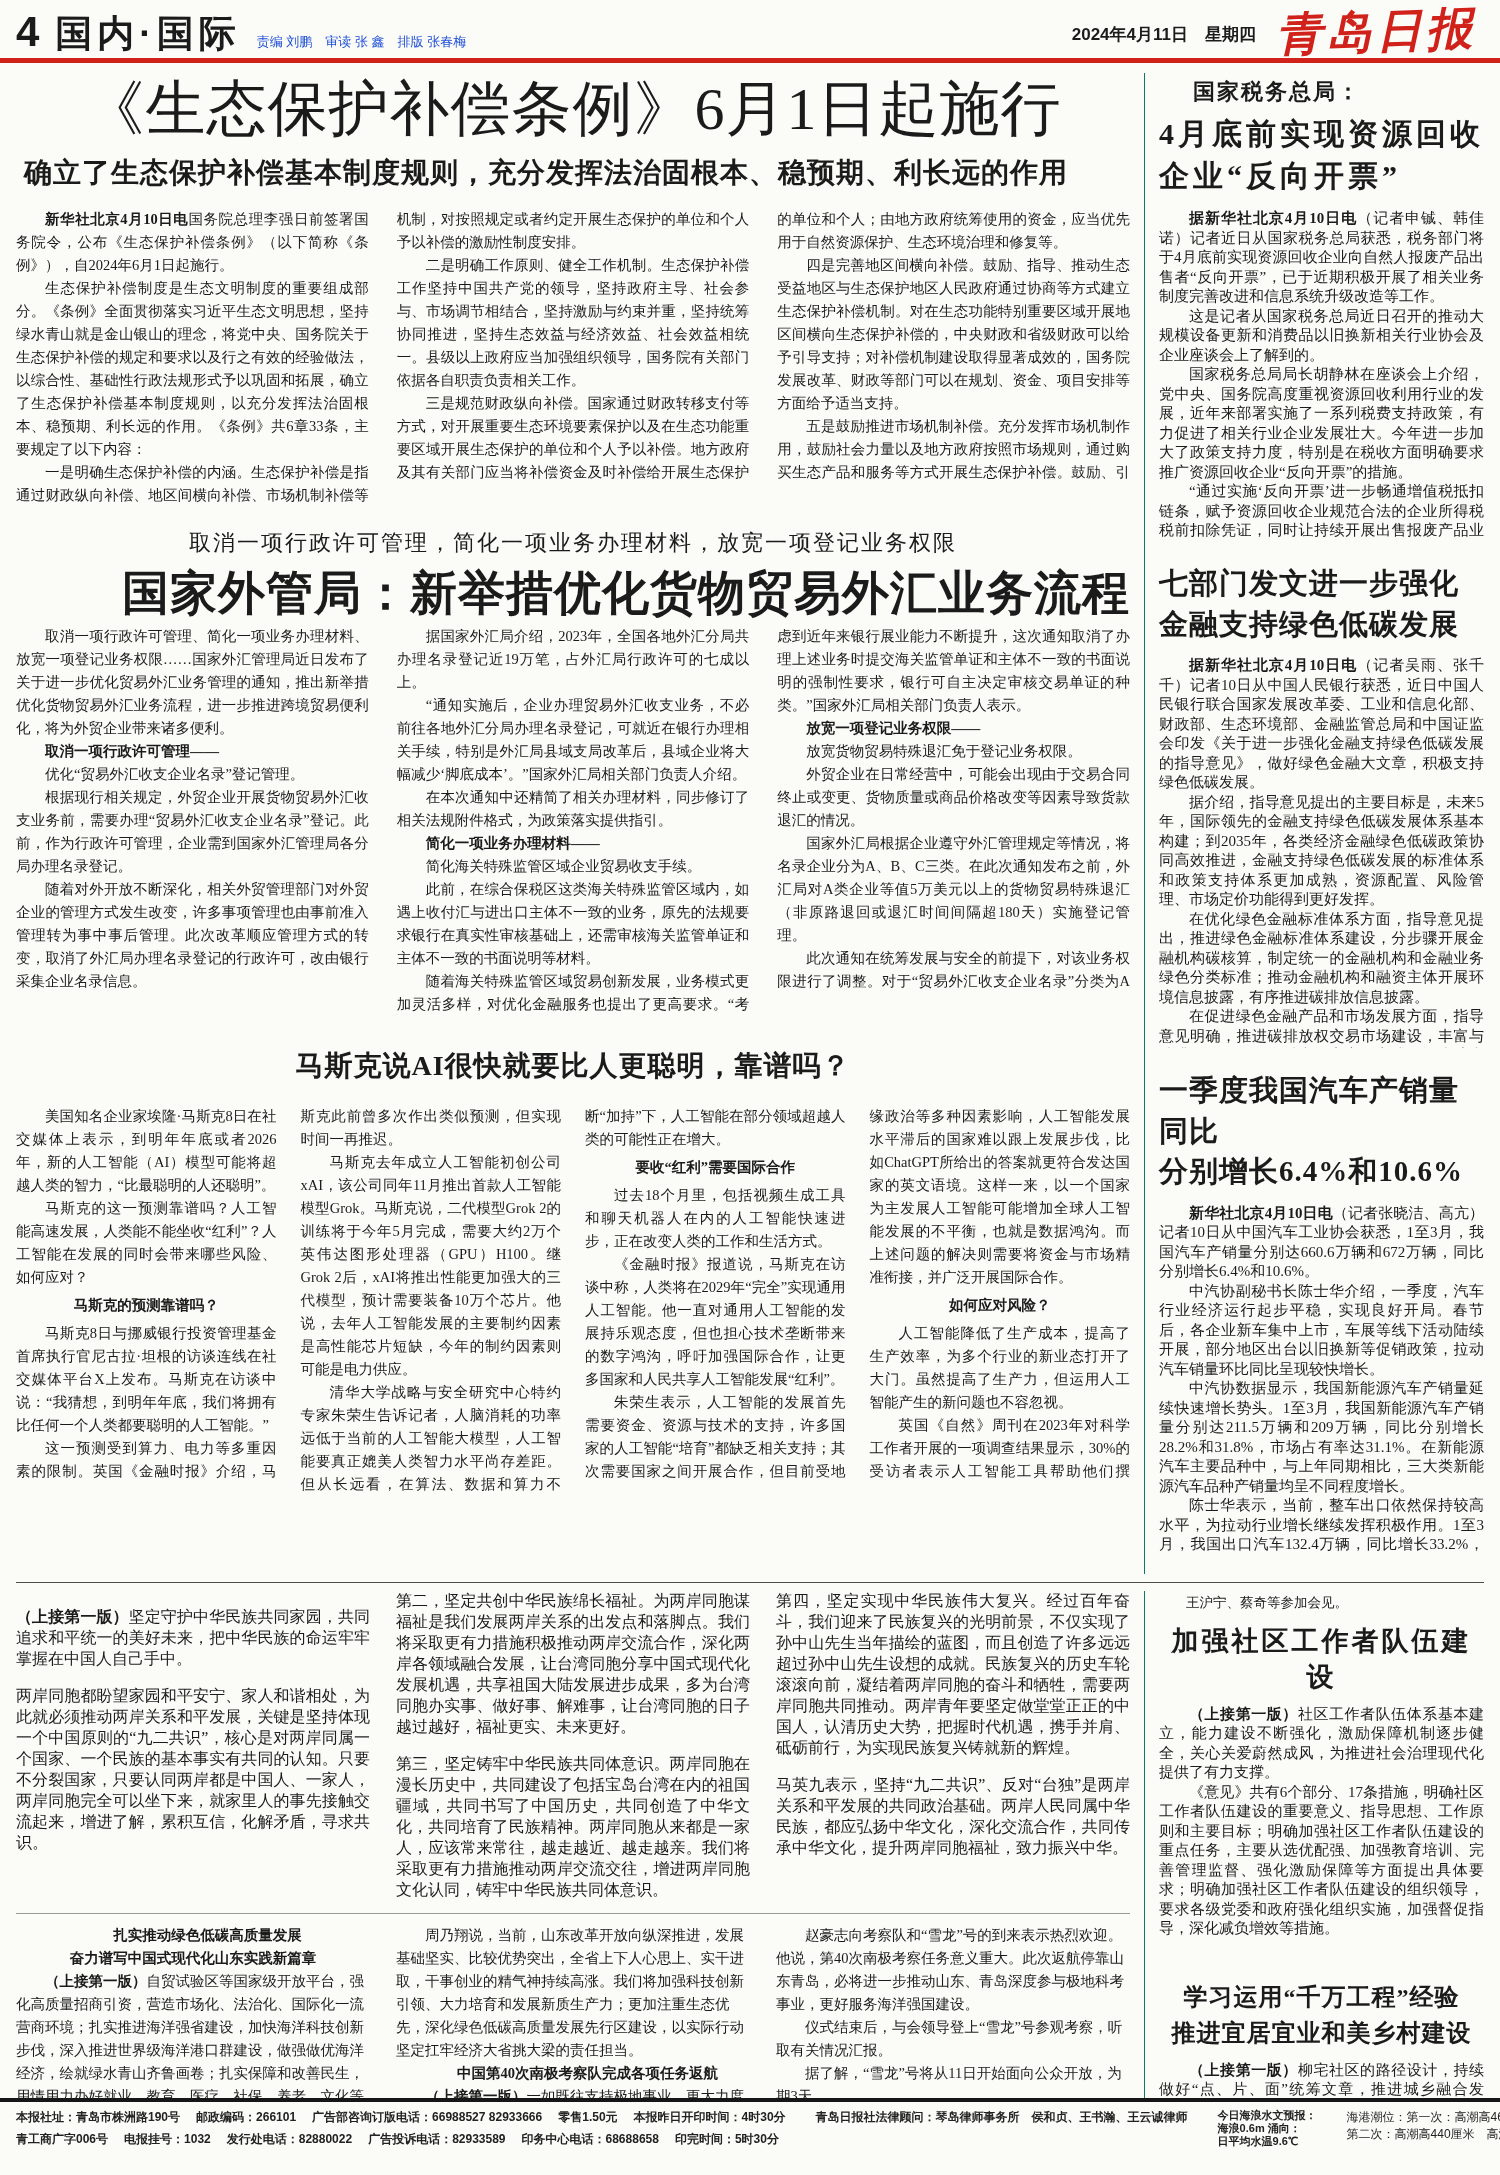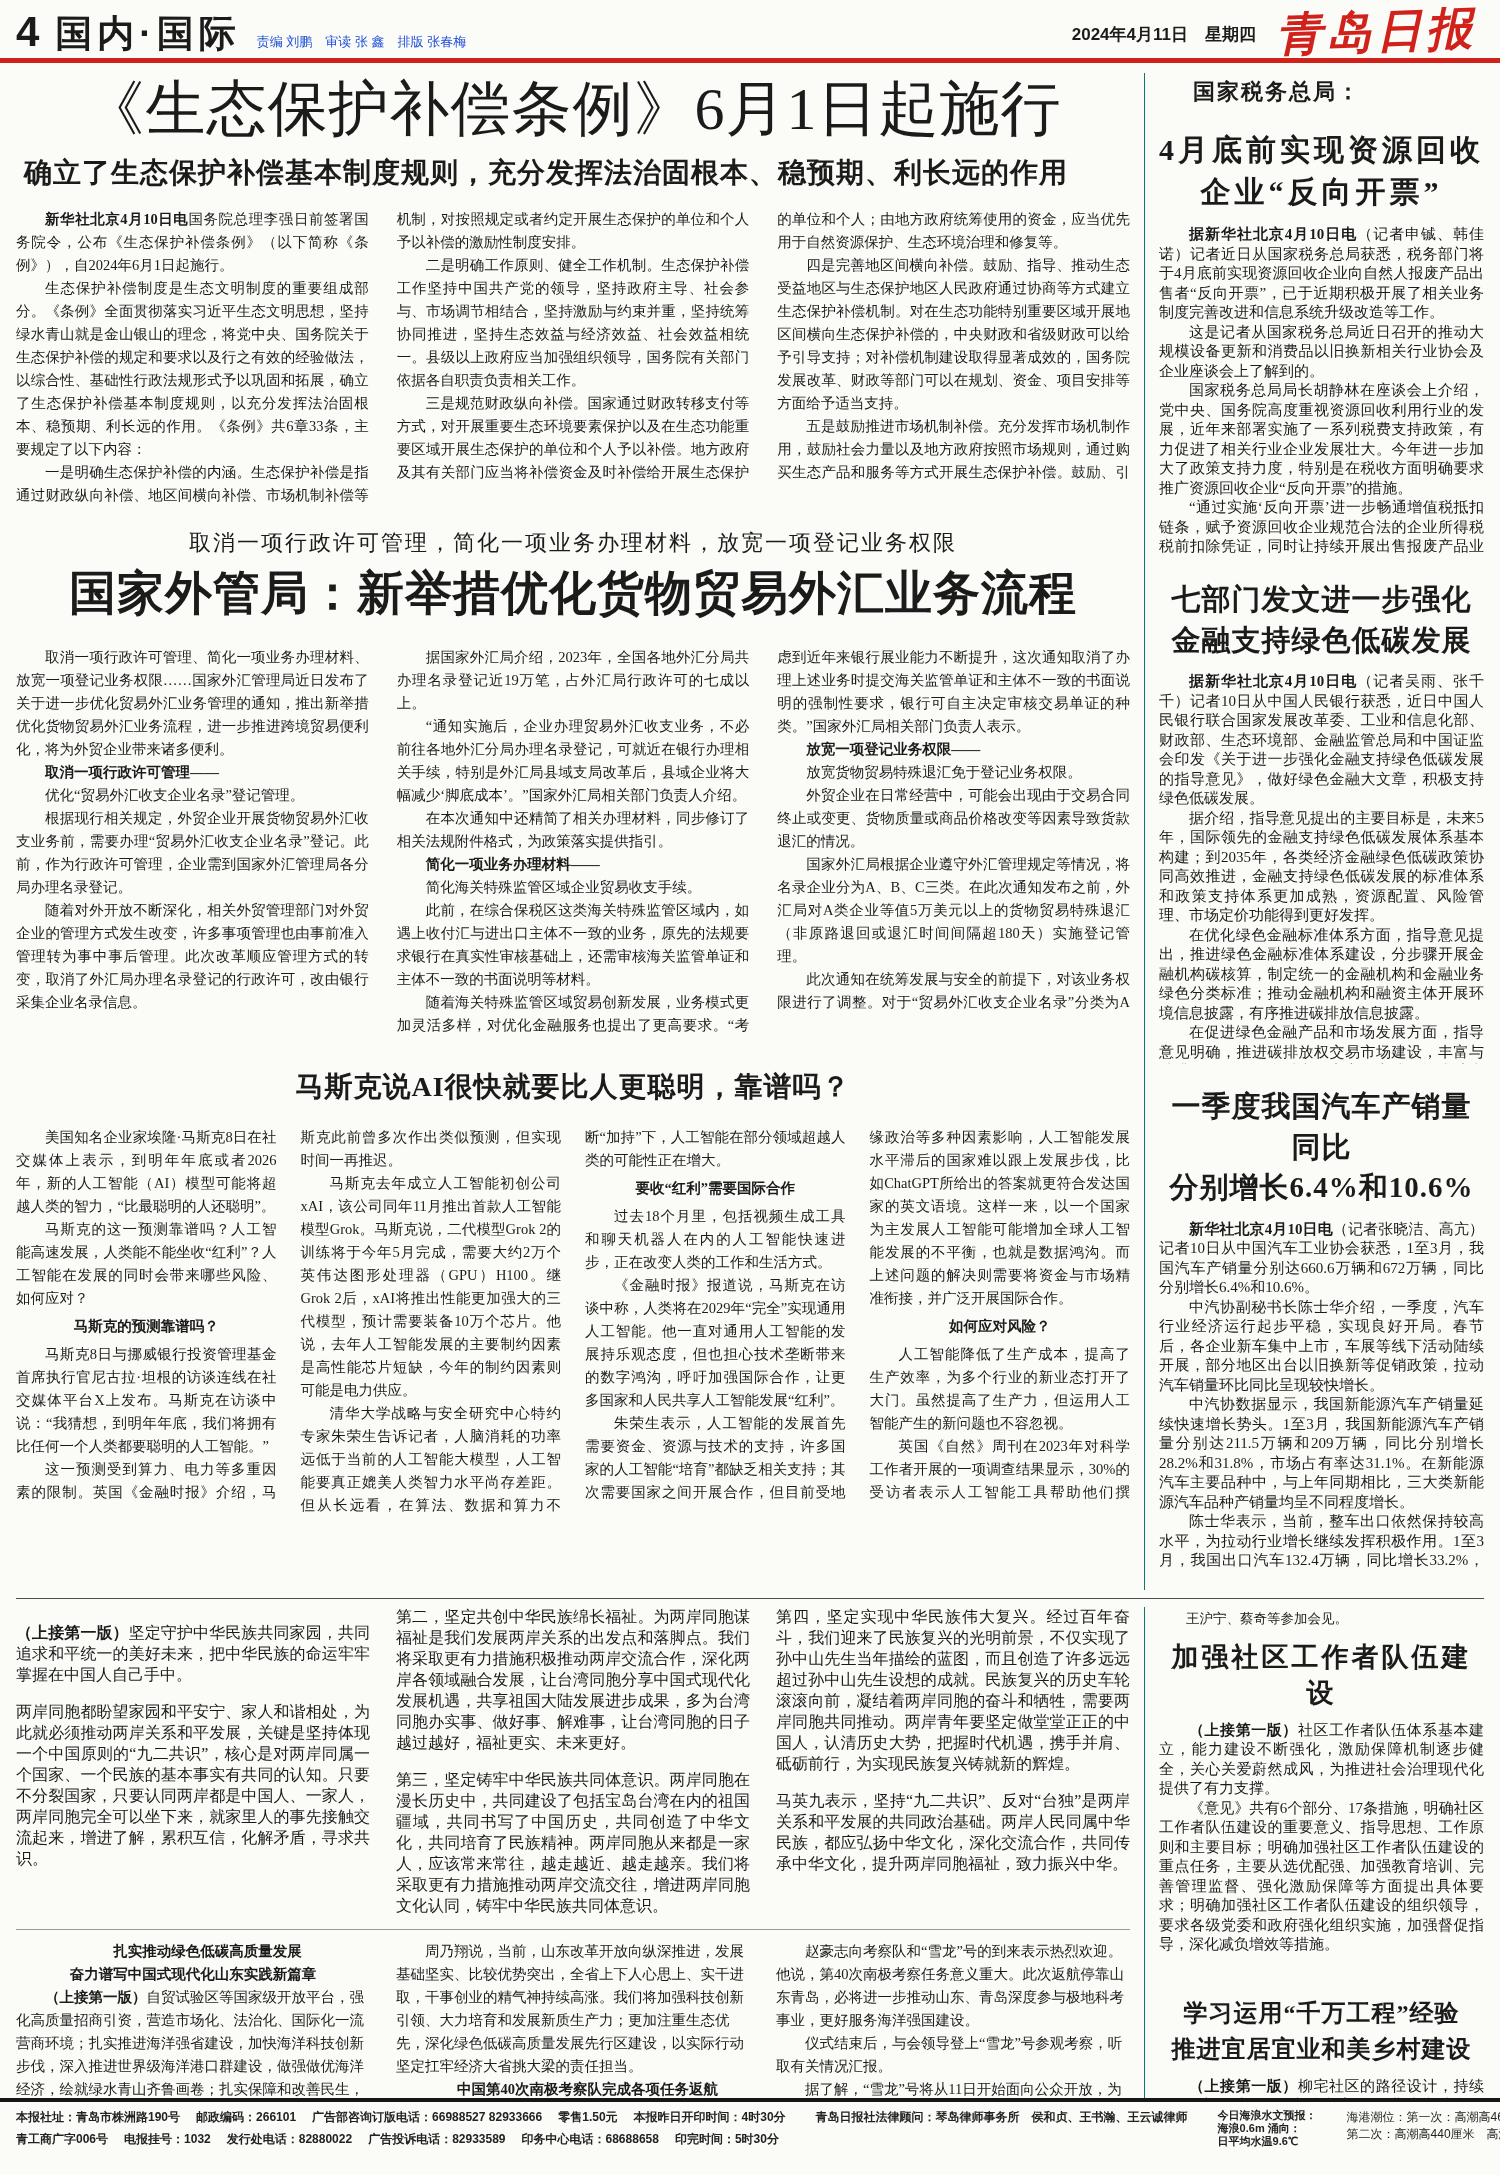--- a/index.html
+++ b/index.html
@@ -18,33 +18,33 @@
   .redrule{height:5px;background:#d0221b;margin:2px 0 10px}
   
   .zone{display:grid;grid-template-columns:1128px 1fr;padding:0 16px}
   .mainL{padding-right:14px}
   .sideR{border-left:1px solid #0f766e;padding-left:14px}
   .zonerule{border-top:1.5px solid #4c4c48;margin:8px 16px}
   
   .hl-a{font-size:60px;font-weight:400;text-align:center;letter-spacing:1px;line-height:1.15;margin:2px 0 10px}
   .sub-a{font-size:28px;font-weight:700;letter-spacing:1px;margin:0 0 16px;padding-left:8px}
   .kicker{font-size:22px;text-align:center;letter-spacing:2px;margin:14px 0 4px;font-weight:400}
-  .hl-b{font-size:47px;font-weight:900;text-align:center;letter-spacing:1px;margin:2px 0 21px}
+  .hl-b{font-size:47px;font-weight:900;text-align:right;letter-spacing:1px;margin:2px 0 0}
   .hl-c{font-size:28px;font-weight:900;text-align:center;letter-spacing:1px;margin:14px 0 20px}
   
   .cols3{column-count:3;column-gap:28px;text-align:justify;overflow:hidden}
   .cols4{column-count:4;column-gap:24px;text-align:justify;overflow:hidden}
   .bodyA{height:306px}.bodyB{height:408px}.bodyC{height:392px}
   .cols3 p,.cols4 p,.sbody p,.brow p{margin:0;text-indent:2em;font-size:14.5px;line-height:23px}
   .sub{font-weight:700}
   .subc{text-indent:0 !important;text-align:center;font-weight:700;font-size:15.5px;margin:5px 0 !important}
   
   .s-art{margin-bottom:22px}
   .eyebrow{font-size:22px;font-weight:700;letter-spacing:2px;margin:4px 0 6px;padding-left:34px}
-  .s-title{font-size:30px;font-weight:900;text-align:center;letter-spacing:4px;line-height:1.4;margin:22px 0 12px}
+  .s-title{font-size:30px;font-weight:900;text-align:left;letter-spacing:4px;line-height:1.4;margin:6px 0 12px}
   .s-title2{font-size:29px;letter-spacing:1px}
   .sbody{text-align:justify;overflow:hidden}
   .sbody p{font-size:15px;line-height:19.5px}
   .h-tax{height:332px}.h-green{height:392px}.h-auto{height:348px}
   .h-comm{height:252px}.h-vill{height:262px}
   
   .bcols{column-count:3;column-gap:26px;text-align:justify;height:312px;overflow:hidden}
   .midrule{border-top:1px solid #9a9a94;margin:10px 0}
   .brow{display:grid;grid-template-columns:1fr 1fr 1fr;gap:26px;height:252px;overflow:hidden}
   .brow>div{overflow:hidden}

